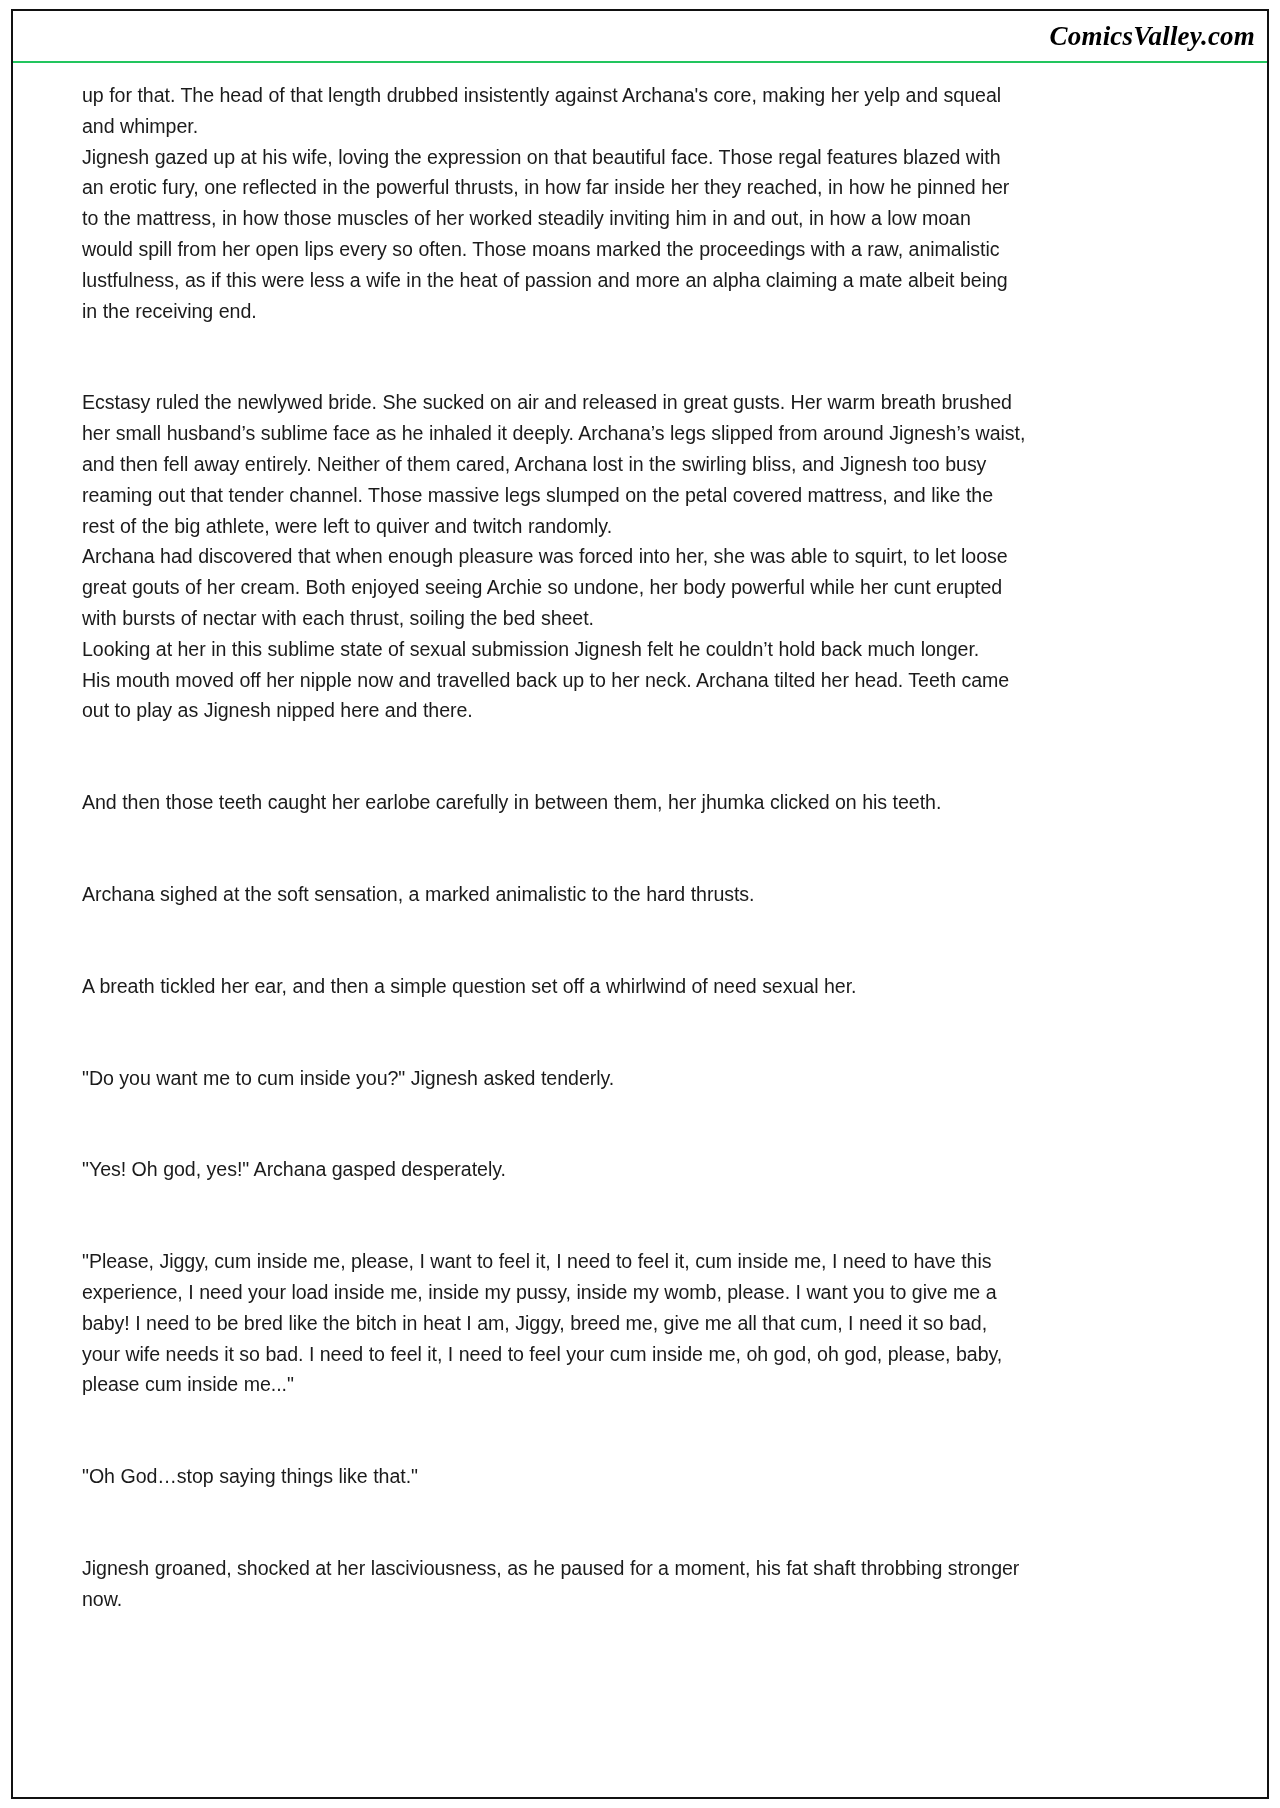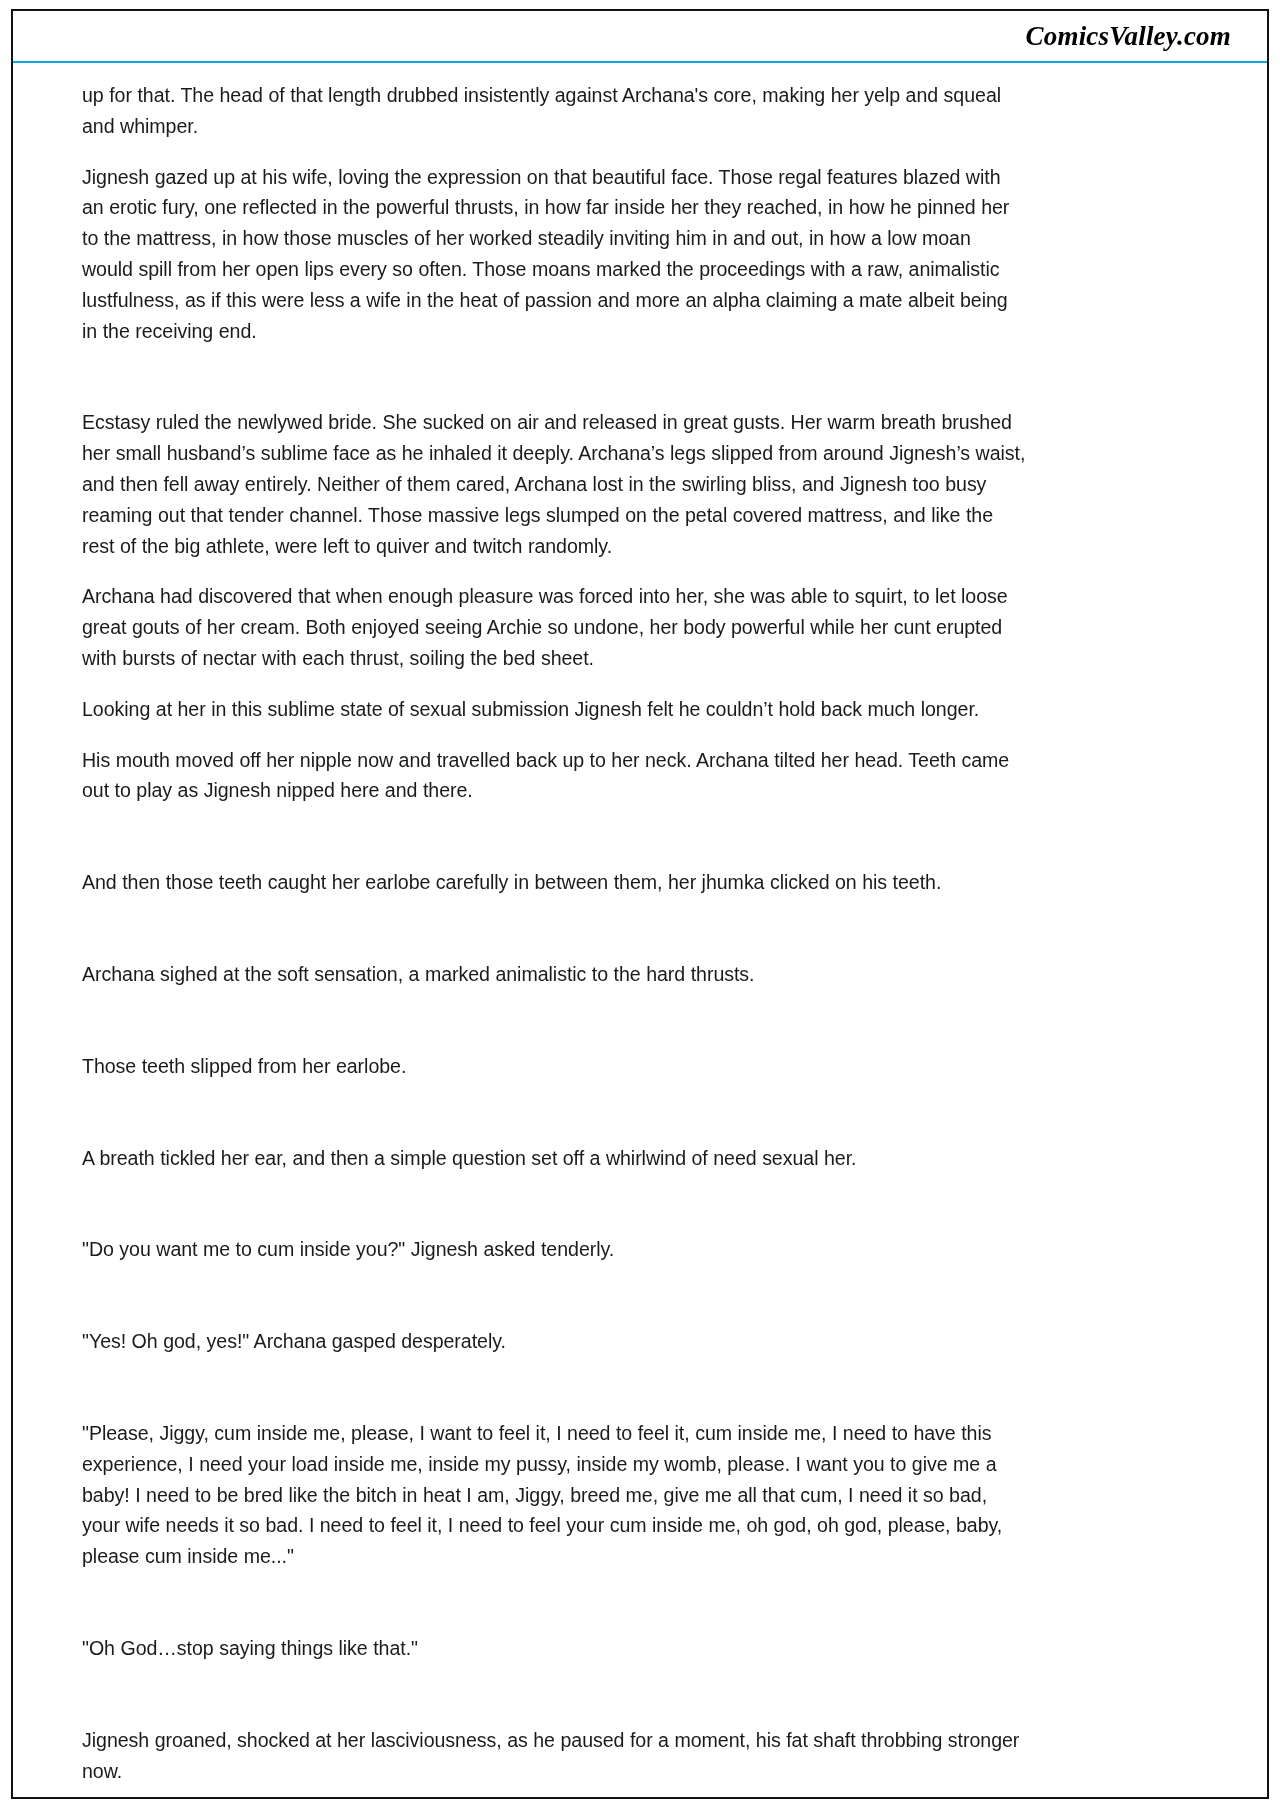--- a/index.html
+++ b/index.html
@@ -28,25 +28,25 @@
     border: 2px solid #111111;
     pointer-events: none;
   }
   .masthead {
     position: absolute;
     left: 13px;
     top: 11px;
     width: 1254px;
     height: 52px;
     box-sizing: border-box;
-    border-bottom: 2px solid #0ea5e9;
+    border-bottom: 2px solid #22c55e;
     display: flex;
     align-items: center;
     justify-content: flex-end;
-    padding-right: 36px;
+    padding-right: 12px;
   }
   .watermark {
     font-family: "Liberation Serif", "DejaVu Serif", serif;
     font-style: italic;
     font-weight: bold;
     font-size: 27px;
     letter-spacing: 0.2px;
     color: #000000;
     white-space: nowrap;
   }
@@ -60,21 +60,21 @@
     margin: 0;
     font-size: 19.6px;
     line-height: 30.8px;
     color: #1b1b1b;
     text-align: left;
     letter-spacing: -0.05px;
     word-spacing: 0.1px;
     -webkit-font-smoothing: antialiased;
   }
   
-  p.gap-small { margin-top: 20px; }
+  p.gap-small { }
   p.gap-large { margin-top: 61px; }
   p.gap-none  { margin-top: 0; }
 </style>
 </head>
 <body>
 
 <div class="page">
 
   <div class="page-frame"></div>
 
@@ -85,21 +85,20 @@
   <div class="content">
 
   <p class="para gap-none">up for that. The head of that length drubbed insistently against Archana's core, making her yelp and squeal and whimper.</p>
       <p class="para gap-small">Jignesh gazed up at his wife, loving the expression on that beautiful face. Those regal features blazed with an erotic fury, one reflected in the powerful thrusts, in how far inside her they reached, in how he pinned her to the mattress, in how those muscles of her worked steadily inviting him in and out, in how a low moan would spill from her open lips every so often. Those moans marked the proceedings with a raw, animalistic lustfulness, as if this were less a wife in the heat of passion and more an alpha claiming a mate albeit being in the receiving end.</p>
       <p class="para gap-large">Ecstasy ruled the newlywed bride. She sucked on air and released in great gusts. Her warm breath brushed her small husband’s sublime face as he inhaled it deeply. Archana’s legs slipped from around Jignesh’s waist, and then fell away entirely. Neither of them cared, Archana lost in the swirling bliss, and Jignesh too busy reaming out that tender channel. Those massive legs slumped on the petal covered mattress, and like the rest of the big athlete, were left to quiver and twitch randomly.</p>
       <p class="para gap-small">Archana had discovered that when enough pleasure was forced into her, she was able to squirt, to let loose great gouts of her cream. Both enjoyed seeing Archie so undone, her body powerful while her cunt erupted with bursts of nectar with each thrust, soiling the bed sheet.</p>
       <p class="para gap-small">Looking at her in this sublime state of sexual submission Jignesh felt he couldn’t hold back much longer.</p>
       <p class="para gap-small">His mouth moved off her nipple now and travelled back up to her neck. Archana tilted her head. Teeth came out to play as Jignesh nipped here and there.</p>
       <p class="para gap-large">And then those teeth caught her earlobe carefully in between them, her jhumka clicked on his teeth.</p>
       <p class="para gap-large">Archana sighed at the soft sensation, a marked animalistic to the hard thrusts.</p>
-      <p class="para gap-large">Those teeth slipped from her earlobe.</p>
       <p class="para gap-large">A breath tickled her ear, and then a simple question set off a whirlwind of need sexual her.</p>
       <p class="para gap-large">"Do you want me to cum inside you?" Jignesh asked tenderly.</p>
       <p class="para gap-large">"Yes! Oh god, yes!" Archana gasped desperately.</p>
       <p class="para gap-large">"Please, Jiggy, cum inside me, please, I want to feel it, I need to feel it, cum inside me, I need to have this experience, I need your load inside me, inside my pussy, inside my womb, please. I want you to give me a baby! I need to be bred like the bitch in heat I am, Jiggy, breed me, give me all that cum, I need it so bad, your wife needs it so bad.  I need to feel it, I need to feel your cum inside me, oh god, oh god, please, baby, please cum inside me..."</p>
       <p class="para gap-large">"Oh God…stop saying things like that."</p>
       <p class="para gap-large">Jignesh groaned, shocked at her lasciviousness, as he paused for a moment, his fat shaft throbbing stronger now.</p>
     </div>
 
 </div>
 

